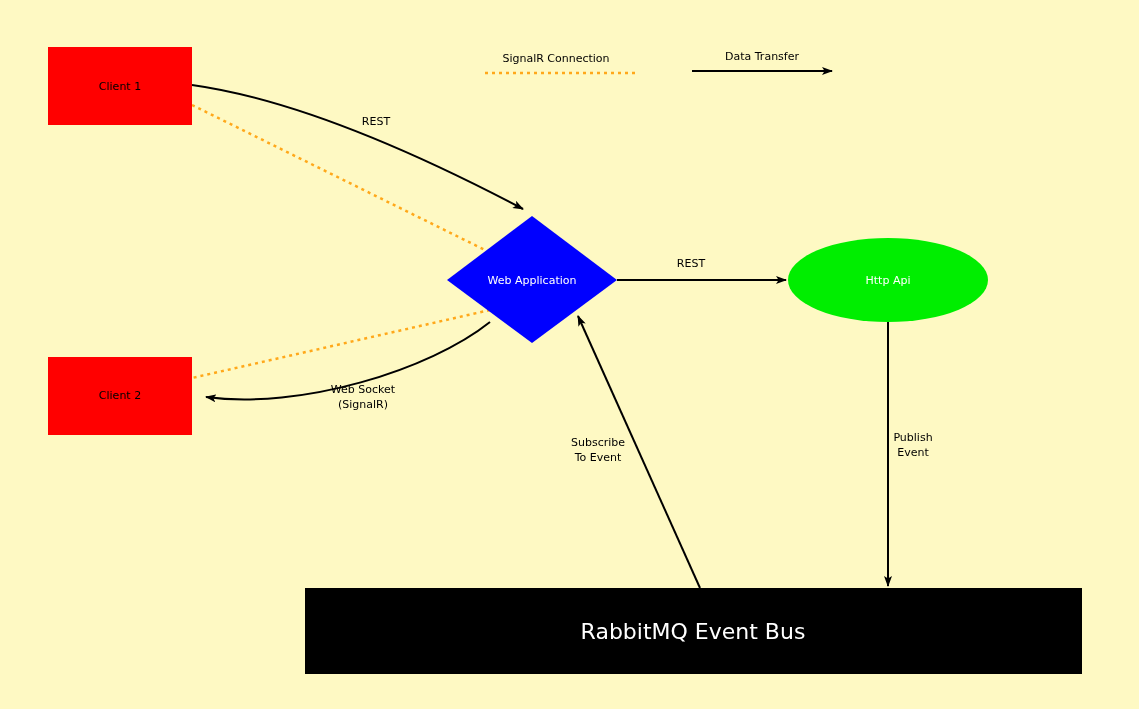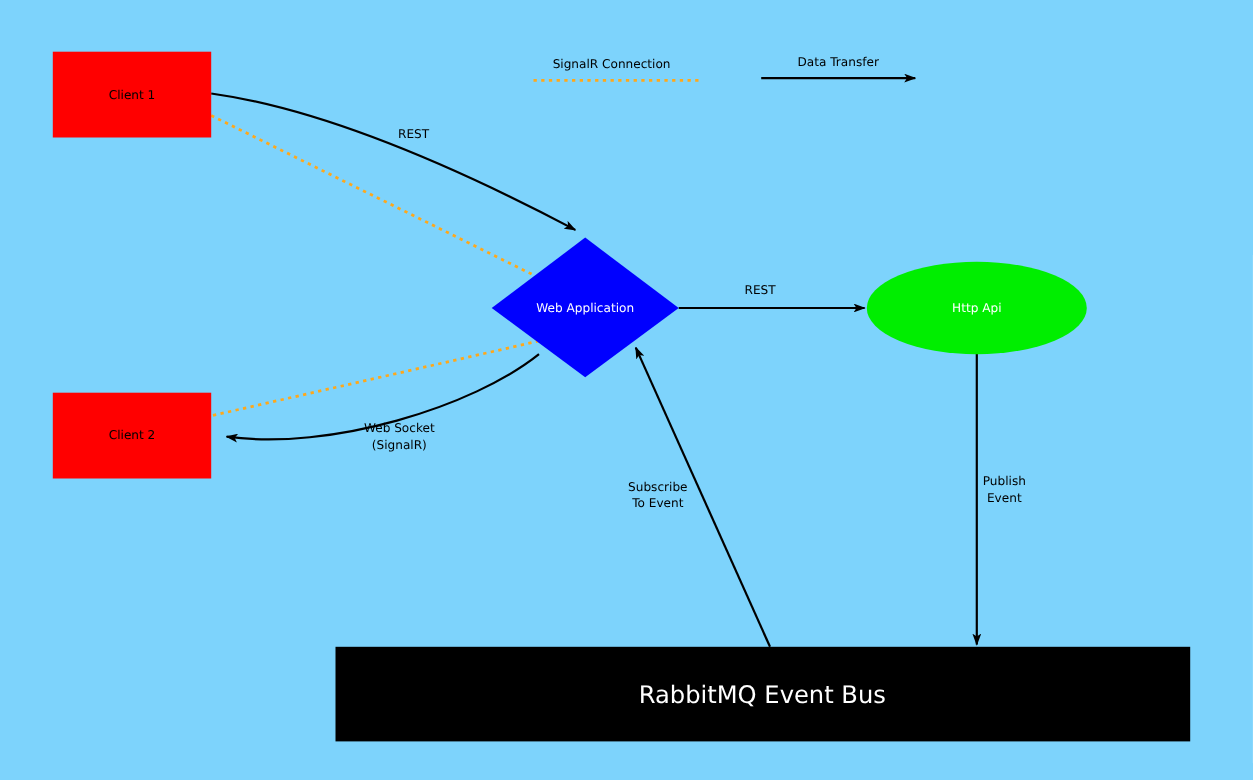--- a/index.html
+++ b/index.html
@@ -8,21 +8,21 @@
     padding: 0;
     background: #ffffff;
   }
   body {
     font-family: "DejaVu Sans", "Liberation Sans", sans-serif;
   }
   #canvas {
     position: relative;
     width: 1139px;
     height: 709px;
-    background: #7dd3fc;
+    background: #fef9c3;
     overflow: hidden;
   }
   #diagram-svg {
     position: absolute;
     left: 0;
     top: 0;
     width: 1139px;
     height: 709px;
   }
   .node-label {

